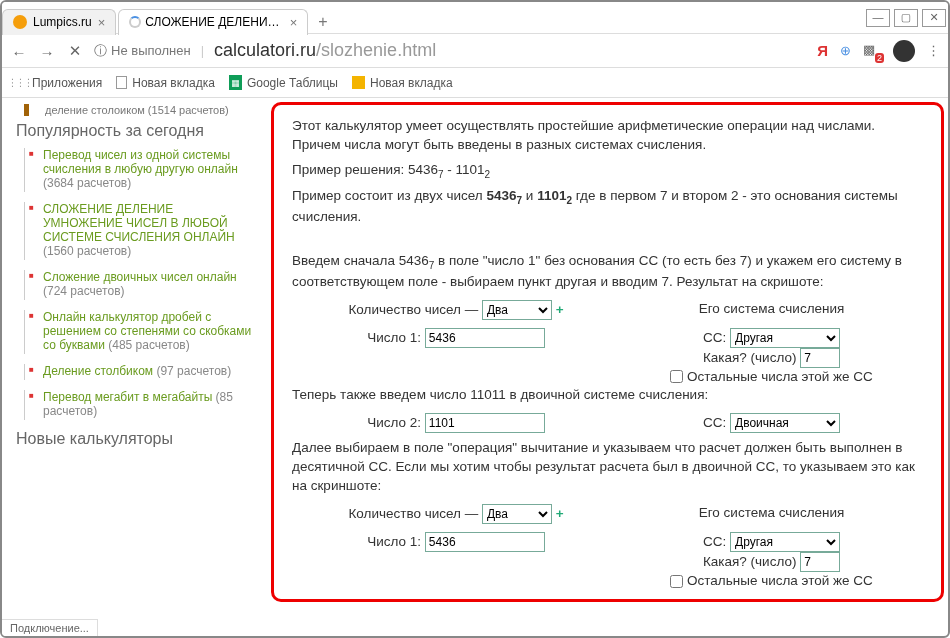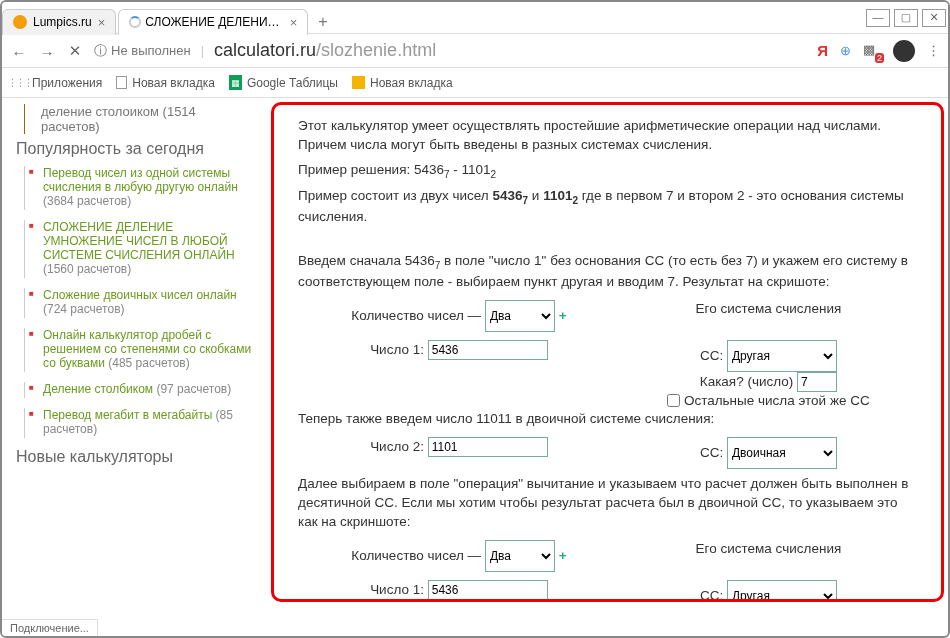--- a/index.html
+++ b/index.html
@@ -21,36 +21,36 @@
 .url .dim { color: #999; }
 .righticons { display: flex; align-items: center; gap: 12px; }
 .exticon { width: 18px; height: 18px; position: relative; }
 .badge { position: absolute; bottom: -3px; right: -3px; background: #d33; color: #fff; font-size: 9px; border-radius: 3px; padding: 0 2px; }
 .avatar { width: 22px; height: 22px; border-radius: 50%; background: #333; }
 .bookbar { height: 30px; display: flex; align-items: center; padding: 0 10px; gap: 14px; border-bottom: 1px solid #ddd; font-size: 12px; color: #555; }
 .bkitem { display: flex; align-items: center; gap: 5px; }
 .bkitem .bicon { width: 15px; height: 15px; display: flex; align-items: center; justify-content: center; }
 .content { display: flex; height: 524px; }
 .sidebar { width: 265px; padding: 6px 14px 0 14px; overflow: hidden; }
-.sb-ol { color: #777; font-size: 13px; padding-left: 16px; border-left: 1px solid #a16207; margin-left: 8px; }
+.sb-ol { color: #777; font-size: 11px; padding-left: 16px; border-left: 5px solid #a16207; margin-left: 8px; }
 .sb-head { font-size: 16px; color: #666; margin: 6px 0 8px 0; font-weight: normal; }
 .sb-list { list-style: none; }
 .sb-list li { position: relative; padding-left: 18px; margin-bottom: 10px; font-size: 12px; border-left: 1px solid #ccc; margin-left: 8px; padding-bottom: 2px; }
 .sb-list li::before { content: "■"; position: absolute; left: 4px; top: 1px; color: #d33; font-size: 8px; }
 .sb-list a { color: #6a9b1f; text-decoration: none; }
 .sb-list .cnt { color: #888; }
 .main { flex: 1; position: relative; padding: 4px; }
-.highlight { border: 3px solid #e00; border-radius: 10px; padding: 12px 24px; height: 500px; overflow: hidden; font-size: 13.5px; color: #333; line-height: 1.4; }
+.highlight { border: 3px solid #e00; border-radius: 10px; padding: 12px 18px; height: 500px; overflow: hidden; font-size: 13.5px; color: #333; line-height: 1.4; }
 .highlight p { margin-bottom: 6px; }
 sub { font-size: 10px; }
 .formrow { display: flex; margin-top: 8px; }
 .formleft { width: 52%; text-align: center; }
 .formright { width: 48%; text-align: center; }
 .frlabel { display: inline-block; }
-.sel { border: 1px solid #7a9; background: #fff; font-size: 12px; height: 32px; min-width: 70px; }
+.sel { border: 1px solid #7a9; background: #fff; font-size: 12px; height: 20px; min-width: 70px; }
 .inp { border: 1px solid #7a9; background: #fff; font-size: 12px; height: 20px; padding: 0 3px; }
 .chk { vertical-align: middle; }
 .plus { color: #2a7; font-weight: bold; }
 .status { position: absolute; bottom: 0; left: 0; background: #fff; border-top: 1px solid #ddd; border-right: 1px solid #ddd; padding: 2px 8px; font-size: 11px; color: #666; }
 .spinner { width: 12px; height: 12px; border: 2px solid #ccc; border-top-color: #4a90e2; border-radius: 50%; display: inline-block; vertical-align: middle; margin-right: 4px; }
 </style>
 </head>
 <body>
 
 <div class="titlebar">

